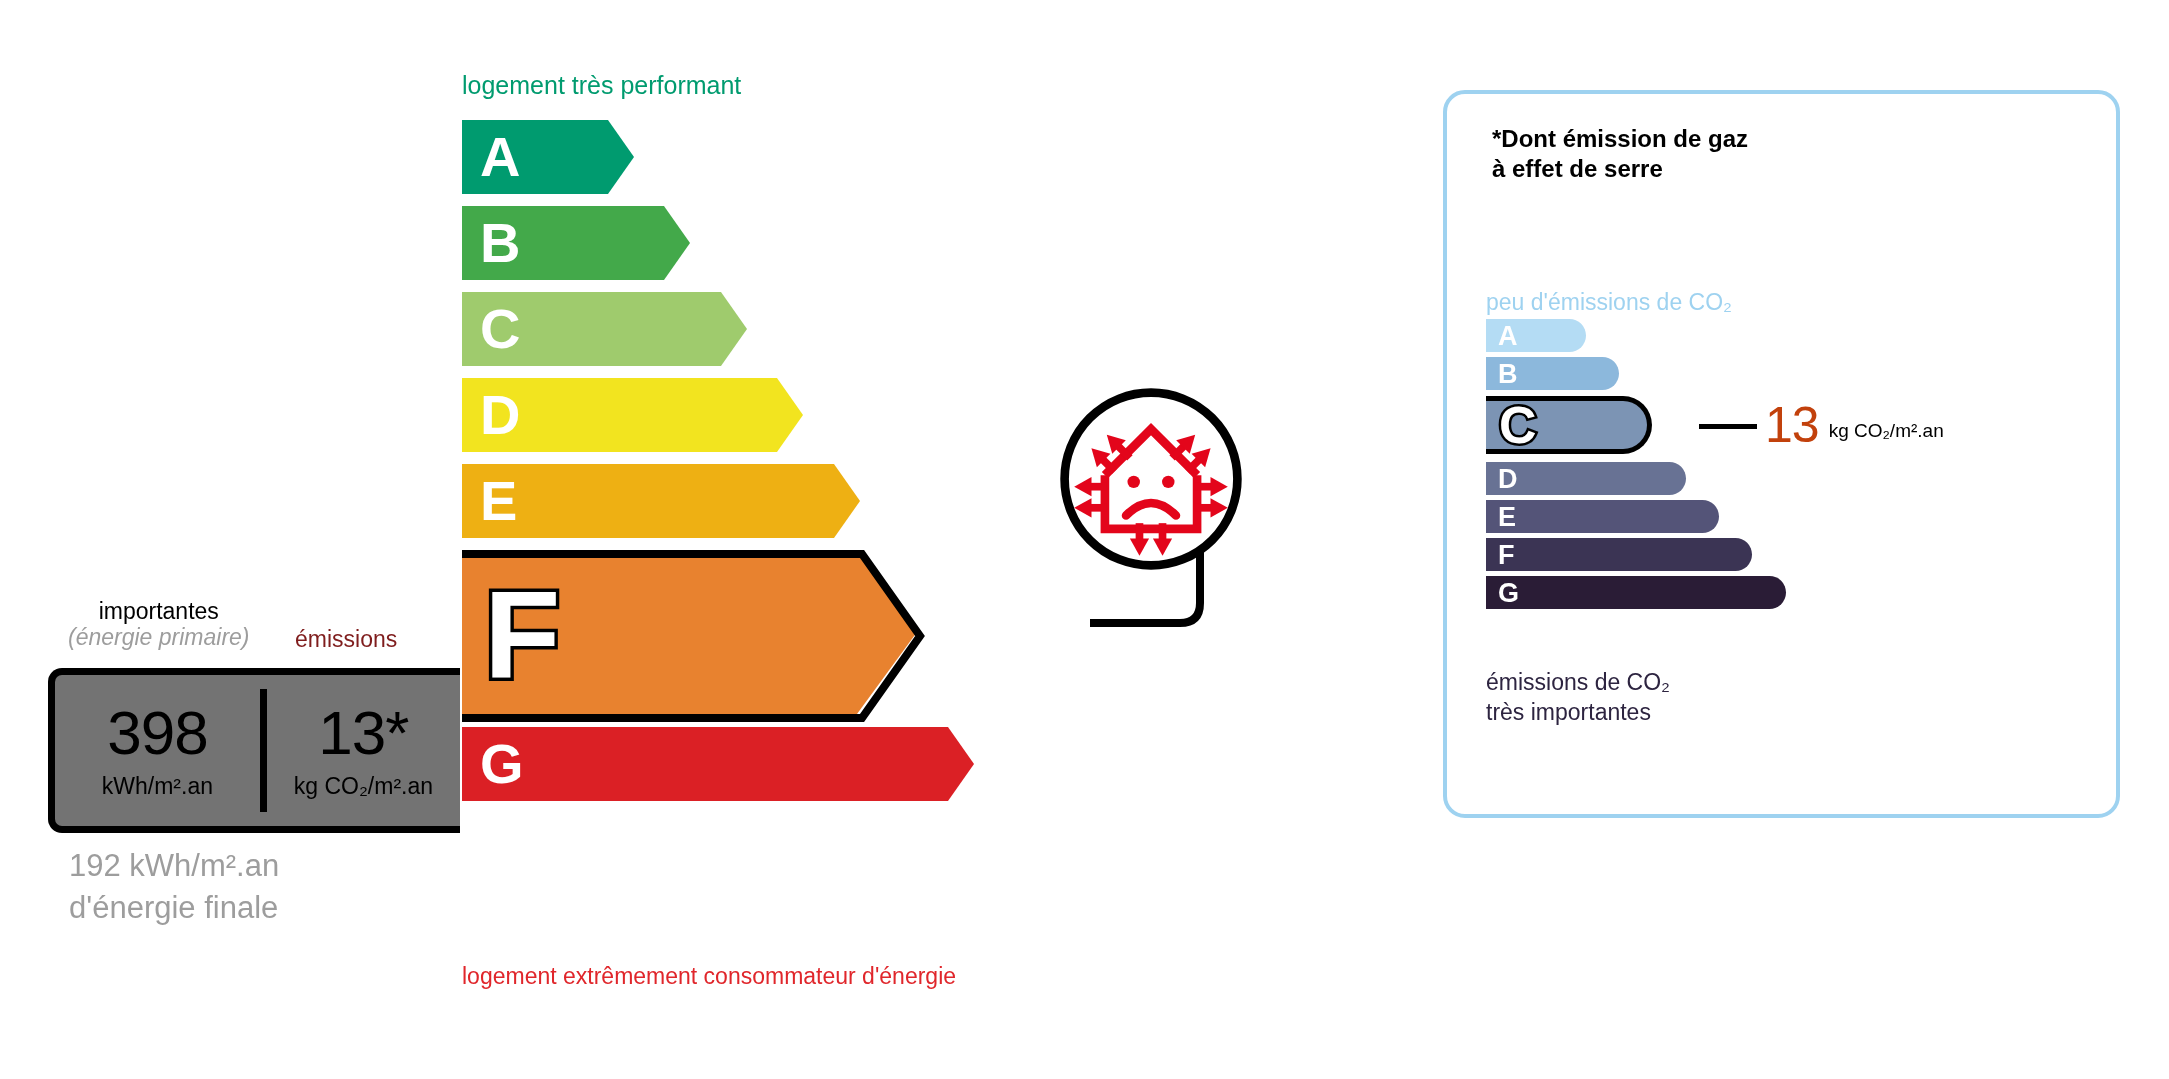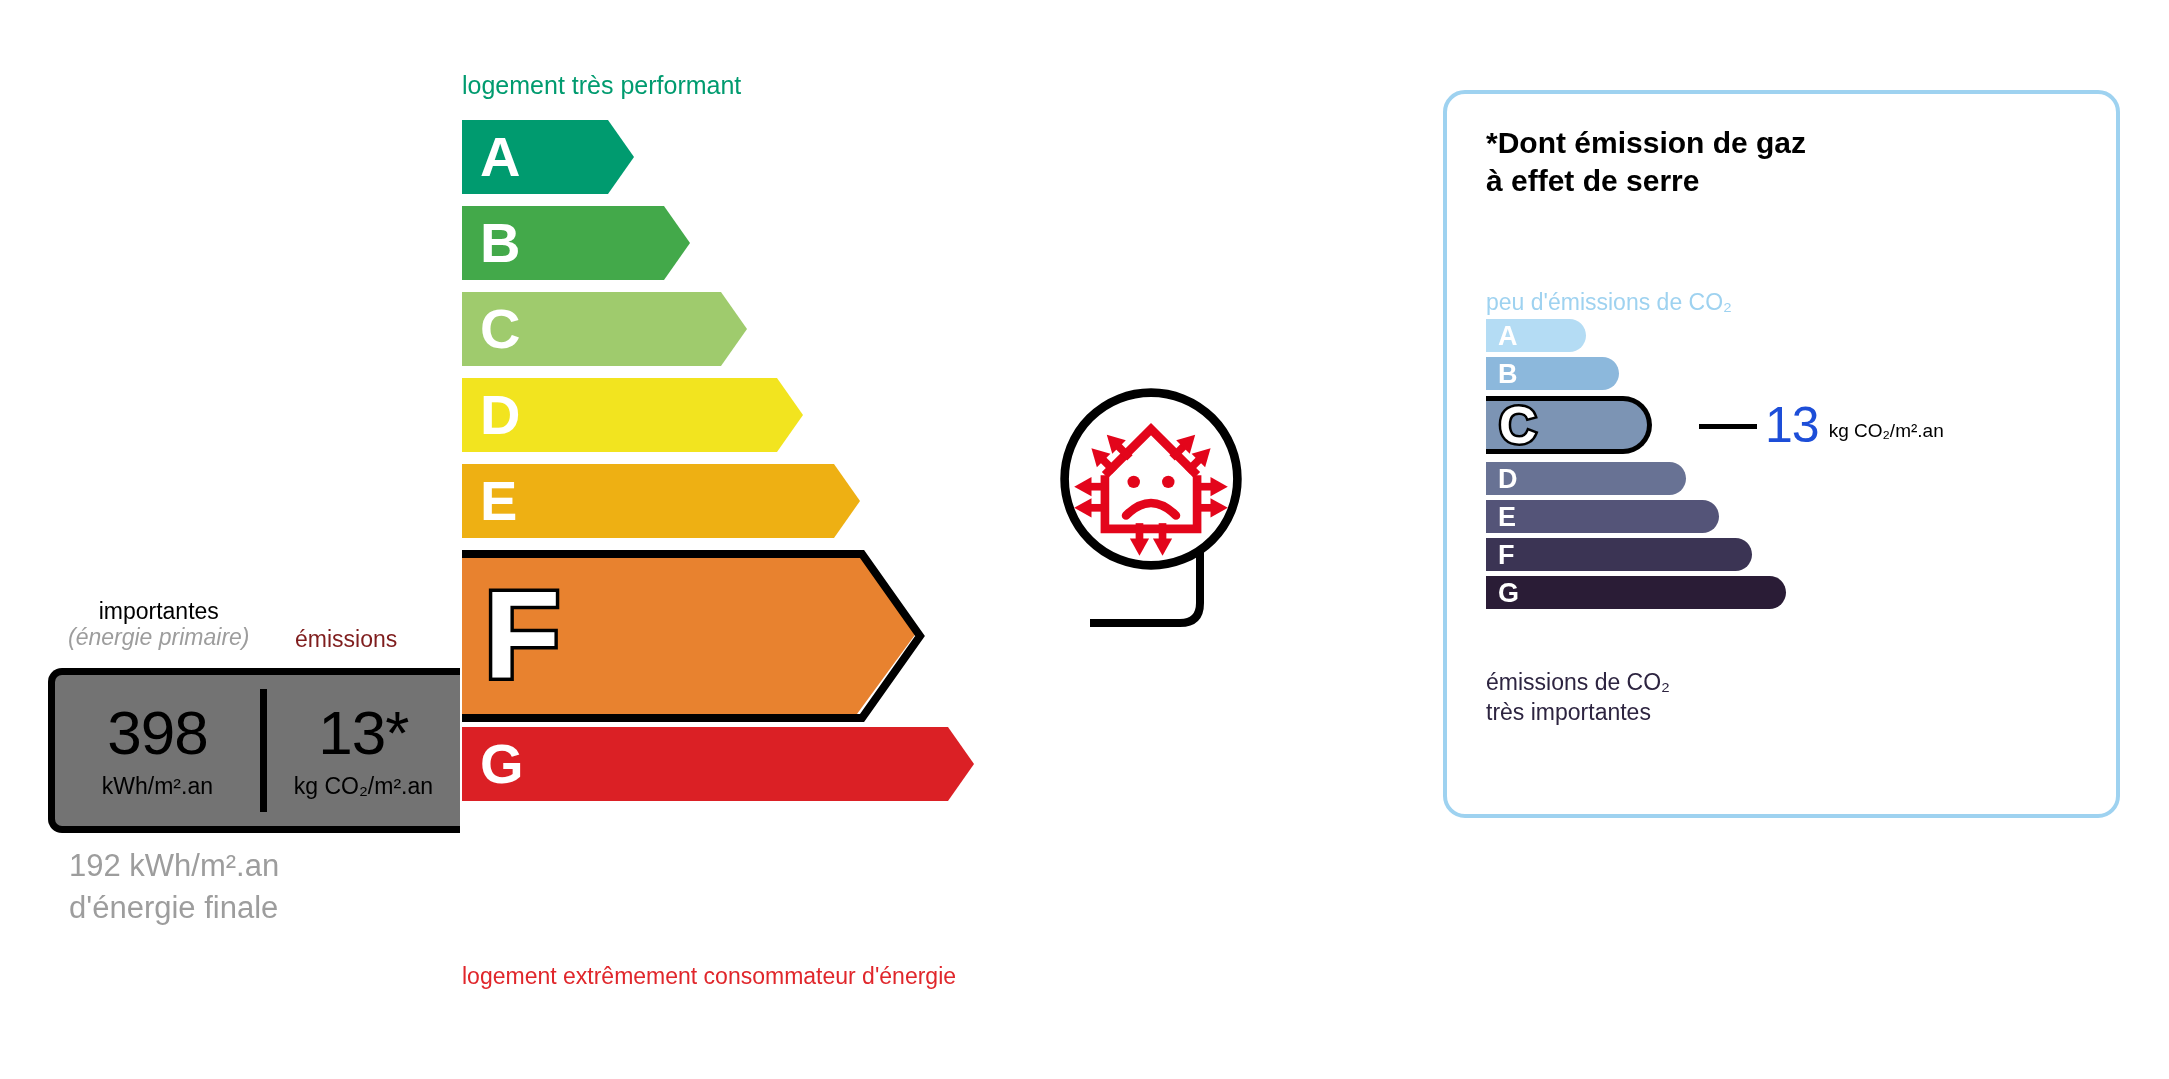--- a/index.html
+++ b/index.html
@@ -203,23 +203,23 @@
     top: 90px;
     width: 677px;
     height: 728px;
     box-sizing: border-box;
     border: 4px solid #9ed2f0;
     border-radius: 22px;
     background: #ffffff;
   }
   #co2-title {
     position: absolute;
-    left: 39px;
+    left: 45px;
     top: 30px;
-    font-size: 30px;
+    font-size: 24px;
     font-weight: bold;
     color: #000000;
     line-height: 1.26;
     white-space: nowrap;
   }
   #co2-top-caption {
     position: absolute;
     left: 39px;
     top: 195px;
     font-size: 23px;
@@ -282,21 +282,21 @@
   #co2-readout {
     position: absolute;
     left: 279px;
     top: 0px;
     height: 58px;
     display: flex;
     align-items: center;
   }
   #co2-readout .num {
     font-size: 50px;
-    color: #1d4ed8;
+    color: #c2410c;
     line-height: 1;
     letter-spacing: -1px;
   }
   #co2-readout .unit {
     font-size: 19px;
     color: #000000;
     margin-left: 10px;
     margin-top: 12px;
     white-space: nowrap;
   }

